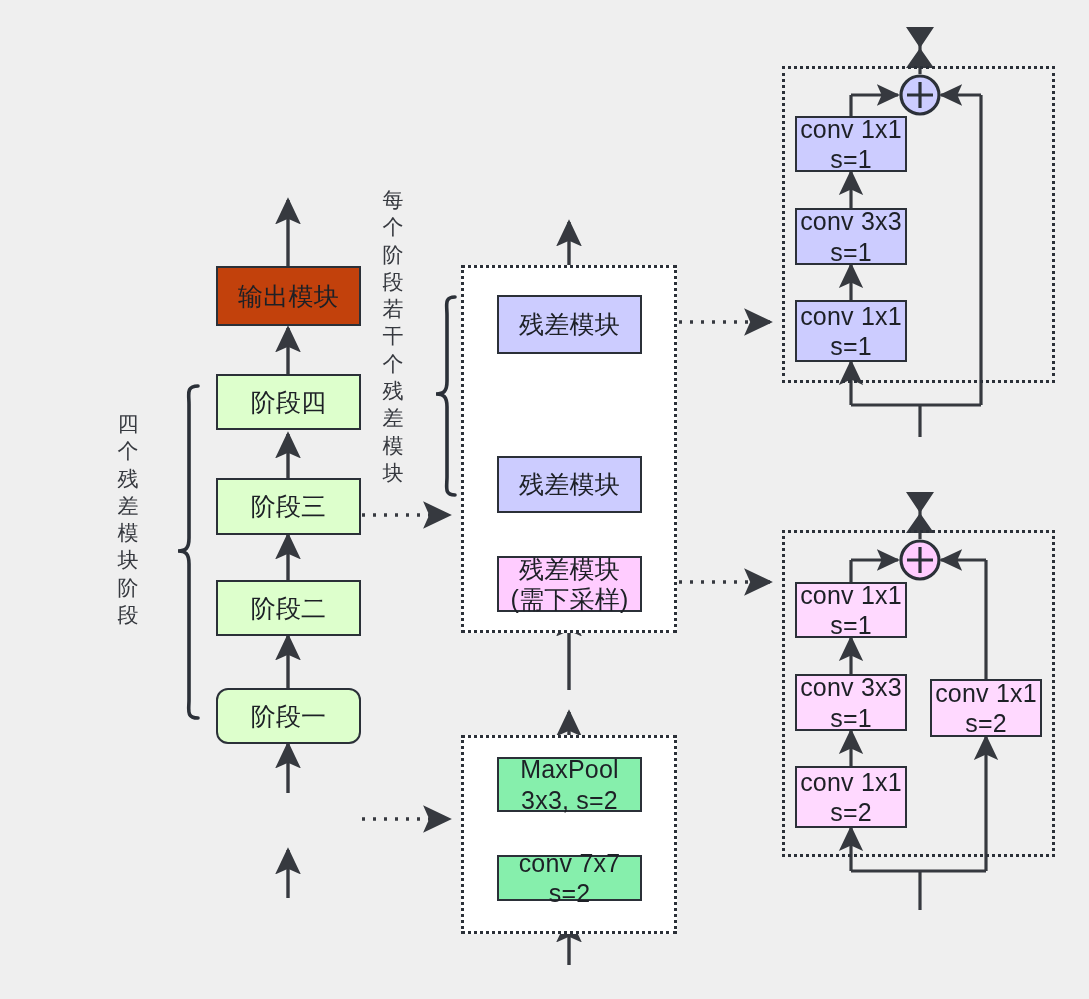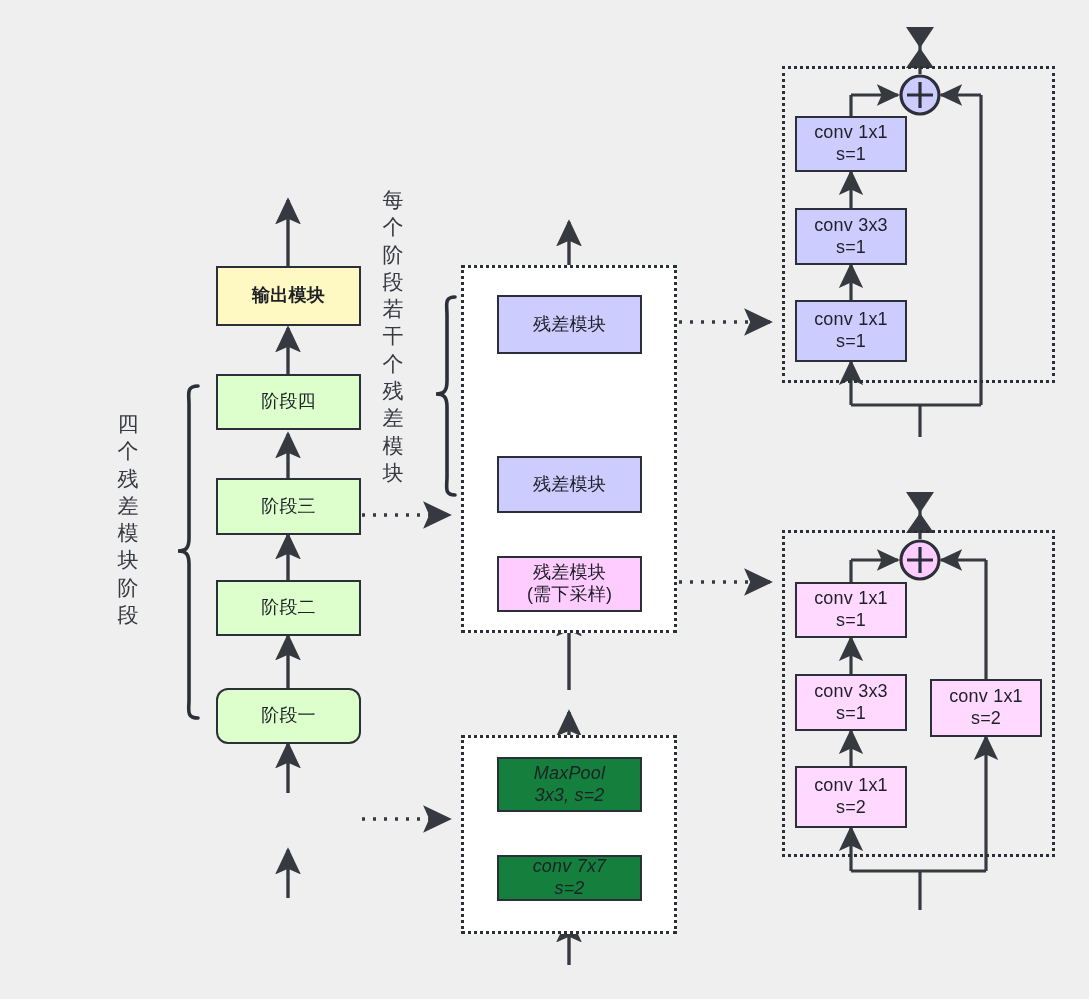--- a/index.html
+++ b/index.html
@@ -28,27 +28,27 @@
   .node {
     position: absolute;
     box-sizing: border-box;
     border: 2.5px solid #2b3038;
     display: flex;
     align-items: center;
     justify-content: center;
     text-align: center;
     line-height: 1.22;
     color: #1d2026;
-    font-size: 18px;
+    font-size: 25px;
     white-space: pre-line;
     letter-spacing: .2px;
   }
-  .n-cyan   { background: #fef9c3; font-weight: bold; }
+  .n-cyan   { background: #c2410c; }
   .n-green  { background: #ddffcc; }
-  .n-orange { background: #15803d; font-style: italic; }
+  .n-orange { background: #86efac; }
   .n-purple { background: #ccccff; }
   .n-pink   { background: #ffccff; }
   .n-pink-l { background: #ffd9ff; }
   .vlabel {
     position: absolute;
     font-size: 21px;
     color: #36393f;
     line-height: 1.30;
     text-align: center;
     width: 30px;

